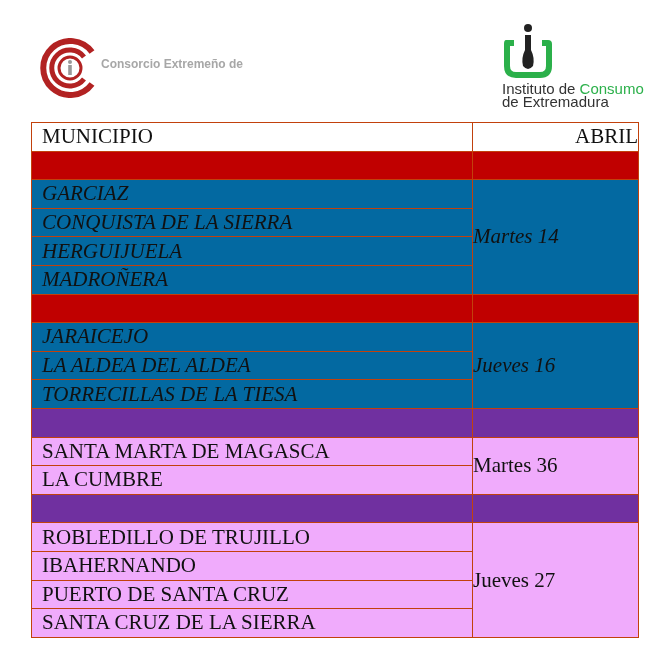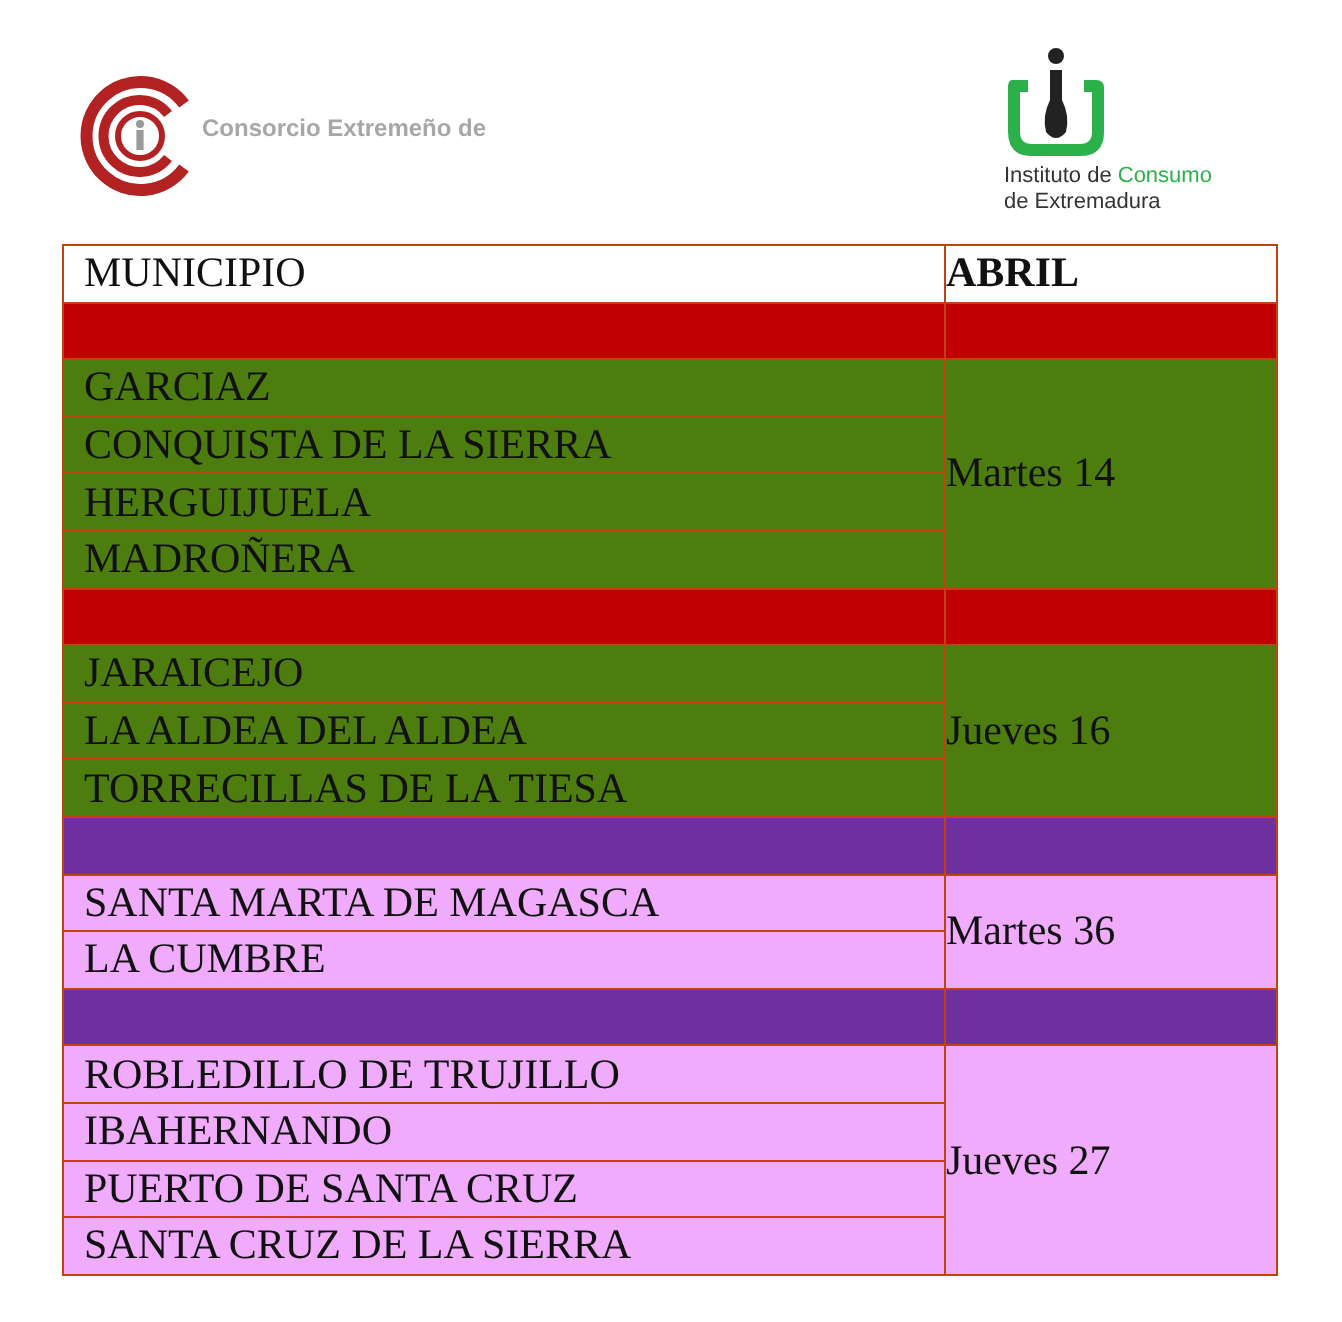--- a/index.html
+++ b/index.html
@@ -2,32 +2,32 @@
 <html><head>
 <meta charset="utf-8">
 <style>
   html, body { margin:0; padding:0; background:#ffffff; }
   body { width:671px; height:661px; position:relative; overflow:hidden; font-family:"Liberation Serif", serif; }
   .logo-left { position:absolute; left:40px; top:38px; width:240px; height:62px; }
   .logo-left .ring { position:absolute; left:0; top:0; width:60px; height:60px; }
   .logo-left .txt { position:absolute; left:61px; top:19px; font-family:"Liberation Sans", sans-serif; font-size:12px; line-height:14px; color:#a7a7a7;font-weight:bold; }
   .logo-right { position:absolute; left:500px; top:22px; width:130px; height:90px; }
   .logo-right .mark { position:absolute; left:2px; top:0; width:52px; height:60px; }
-  .logo-right .txt { position:absolute; left:2px; top:60px; font-family:"Liberation Sans", sans-serif; font-size:11px; line-height:13px; color:#333; white-space:nowrap; }
+  .logo-right .txt { position:absolute; left:2px; top:60px; font-family:"Liberation Sans", sans-serif; font-size:15px; line-height:13px; color:#333; white-space:nowrap; }
   .logo-right .green { color:#2bb04a; }
   table { position:absolute; left:31px; top:122px; width:608px; border-collapse:collapse; table-layout:fixed; }
   td, th { border:1px solid #c2410c; height:27.6px; padding:0; font-weight:normal; font-size:21px; color:#111; }
   th { background:#fff; }
   th.muni { text-align:left; padding-left:10px; }
-  th.mes { text-align:left;font-weight:bold; }
+  th.mes { text-align:right; }
   td.name { padding-left:10px; white-space:nowrap; }
   td.date { text-align:left; }
   .col1 { width:441px; }
   .red { background:#c00000; }
-  .orange { background:#4d7c0f; }
+  .orange { background:#0369a1;font-style:italic; }
   .purple { background:#7030a0; }
   .green-bg { background:#f0abfc; }
 </style>
 </head>
 <body>
 
 <div class="logo-left">
   <svg class="ring" viewBox="0 0 60 60">
     <path d="M52 14 A27 27 0 1 0 52 46" fill="none" stroke="#b22222" stroke-width="6"></path>
     <path d="M44 19 A18 18 0 1 0 44 41" fill="none" stroke="#b22222" stroke-width="5"></path>

